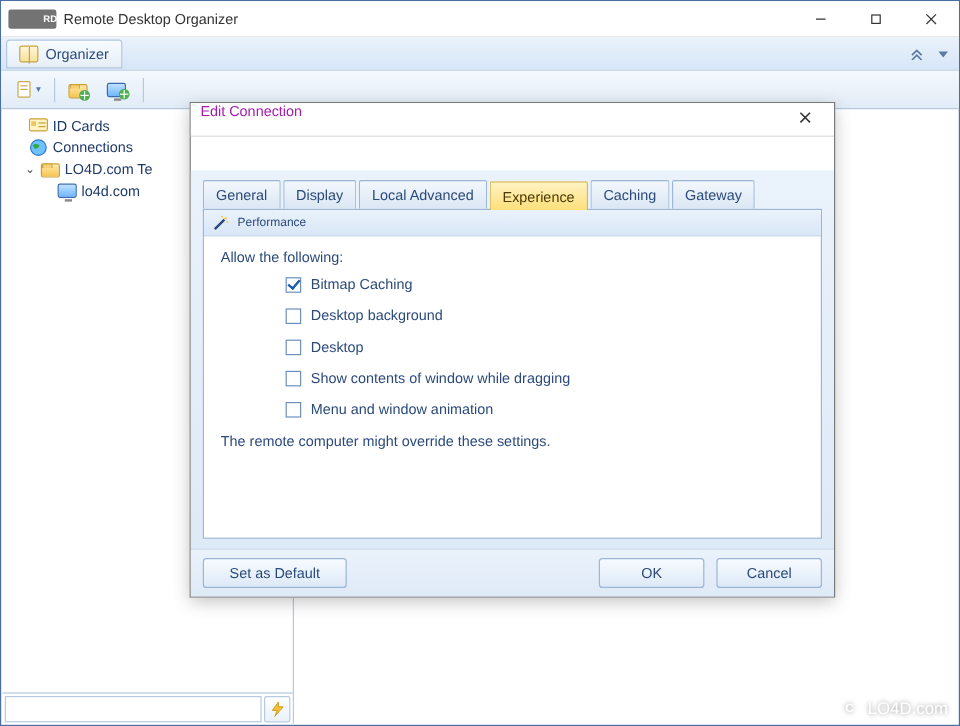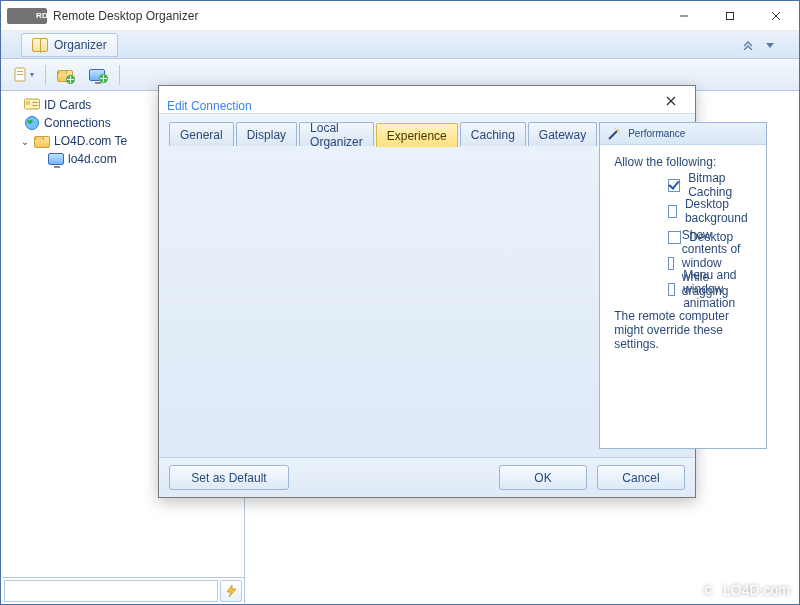--- a/index.html
+++ b/index.html
@@ -6,21 +6,21 @@
   html, body { margin:0; padding:0; font-family: "Segoe UI", Tahoma, sans-serif; font-size:12px; color:#1a3a6e; }
   body { width:800px; height:605px; position:relative; background:#fff; overflow:hidden; }
 
   
   .main-window { position:absolute; left:0; top:0; width:800px; height:605px; border:1px solid #4a6fa5; background:#fff; }
   .titlebar { height:30px; display:flex; align-items:center; background:#fff; border-bottom:1px solid #e8e8e8; }
   .titlebar .app-icon { width:40px; height:16px; margin:0 6px; background:#737373; color:#fff; font-size:8px; font-weight:bold; display:flex; align-items:center; justify-content:center; border-radius:2px;padding-left:36px; }
   .titlebar .title { flex:1; font-size:12px; color:#333; }
   .titlebar .win-btn { width:46px; height:30px; display:flex; align-items:center; justify-content:center; color:#555; }
 
-  .menubar { height:28px; background:linear-gradient(#eaf2fb,#d7e6f7); border-bottom:1px solid #b6c9e1; display:flex; align-items:center; padding:2px 20px; gap:4px; }
+  .menubar { height:28px; background:linear-gradient(#eaf2fb,#d7e6f7); border-bottom:1px solid #b6c9e1; display:flex; align-items:center; padding:2px 4px; gap:4px; }
   .menubar .tab-btn { height:24px; padding:0 10px; display:flex; align-items:center; gap:6px; border:1px solid #b6c9e1; border-radius:3px 3px 0 0; background:linear-gradient(#f7fbff,#e6eef7); color:#2b4a7a; }
   .menubar .spacer { flex:1; }
   .menubar .chev { width:18px; height:18px; display:flex; align-items:center; justify-content:center; color:#5a7aa6; border:1px solid transparent; border-radius:2px; }
 
   .toolbar { height:32px; background:linear-gradient(#f3f8fd,#e2ecf7); border-bottom:1px solid #b6c9e1; display:flex; align-items:center; padding:2px 4px; gap:2px; overflow:hidden; }
   .tb-btn { height:26px; min-width:26px; padding:0 6px; display:flex; align-items:center; justify-content:center; border:1px solid transparent; border-radius:3px; position:relative; }
   .tb-sep { width:1px; height:20px; background:#b6c9e1; margin:0 2px; }
   .tb-btn .dd { margin-left:2px; font-size:8px; color:#5a7aa6; }
 
   
@@ -47,25 +47,25 @@
   .tree-row.indent1 { padding-left:14px; }
   .tree-row.indent2 { padding-left:42px; }
   .status-slot { height:26px; border-top:1px solid #b6c9e1; display:flex; align-items:center; }
   .status-input { flex:1; height:22px; margin:2px; border:1px solid #b6c9e1; background:#fff; display:flex; align-items:center; padding:0 6px; }
   .status-ic { width:22px; height:22px; display:flex; align-items:center; justify-content:center; border:1px solid #b6c9e1; margin:2px 2px 2px 0; background:linear-gradient(#fff,#e9f1fa); border-radius:2px; }
 
   .content { flex:1; background:#fff; }
 
   
   .dialog { position:absolute; left:158px; top:85px; width:538px; height:413px; background:#fff; border:1px solid #7a7a7a; box-shadow:0 4px 14px rgba(0,0,0,.25); display:flex; flex-direction:column; }
-  .dlg-title { height:28px; display:flex; align-items:flex-end; padding:0 8px; font-size:12px; color:#3b82f6; background:#fff; border-bottom:1px solid #dcdcdc; }
+  .dlg-title { height:28px; display:flex; align-items:flex-start; padding:0 8px; font-size:12px; color:#a21caf; background:#fff; border-bottom:1px solid #dcdcdc; }
   .dlg-title .spacer { flex:1; }
   .dlg-close { width:32px; height:24px; display:flex; align-items:center; justify-content:center; color:#333; font-size:14px; }
 
-  .dlg-body { flex:1; padding:8px 10px; background:linear-gradient(#eaf2fb,#dfeaf7); display:flex; flex-direction:row; }
+  .dlg-body { flex:1; padding:8px 10px; background:linear-gradient(#eaf2fb,#dfeaf7); display:flex; flex-direction:column;margin-top:28px; }
 
   .tabstrip { display:flex; height:24px; }
   .tab { padding:0 10px; display:flex; align-items:center; background:linear-gradient(#f2f7fc,#dbe7f4); border:1px solid #9db6d6; border-bottom:none; margin-right:2px; color:#2b4a7a; font-size:12px; border-radius:2px 2px 0 0; }
   .tab.active { background:linear-gradient(#fff3c2,#ffdf7a); border-color:#d8b84a; color:#4a3a00; position:relative; top:1px; }
 
   .tab-page { flex:1; border:1px solid #9db6d6; background:#fff; display:flex; flex-direction:column; }
   .section-hdr { height:22px; background:linear-gradient(#eaf2fb,#d8e6f6); border-bottom:1px solid #c2d3e8; display:flex; align-items:center; gap:6px; padding:0 6px; color:#2b4a7a; font-size:10px; }
   .section-body { padding:10px 14px; color:#2b4a7a; font-size:12px; }
   .chk-row { display:flex; align-items:center; gap:8px; margin:6px 0 6px 54px; height:20px; }
   .chk { width:13px; height:13px; border:1px solid #6d8fbf; background:#fff; display:inline-flex; align-items:center; justify-content:center; }
@@ -219,21 +219,21 @@
 
   <div class="dlg-body">
     <div class="tabstrip">
       <div class="tab">
           <span>General</span>
         </div>
       <div class="tab">
           <span>Display</span>
         </div>
       <div class="tab">
-          <span>Local Organizer</span>
+          <span>Local Advanced</span>
         </div>
       <div class="tab active">
           <span>Experience</span>
         </div>
       <div class="tab">
           <span>Caching</span>
         </div>
       <div class="tab">
           <span>Gateway</span>
         </div>

